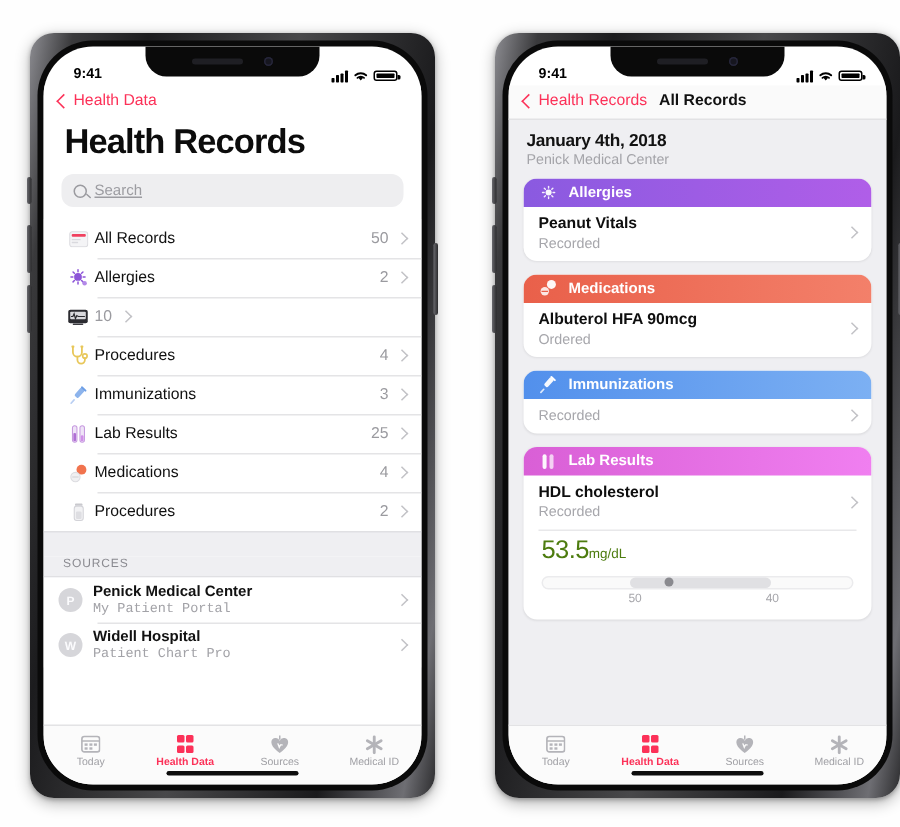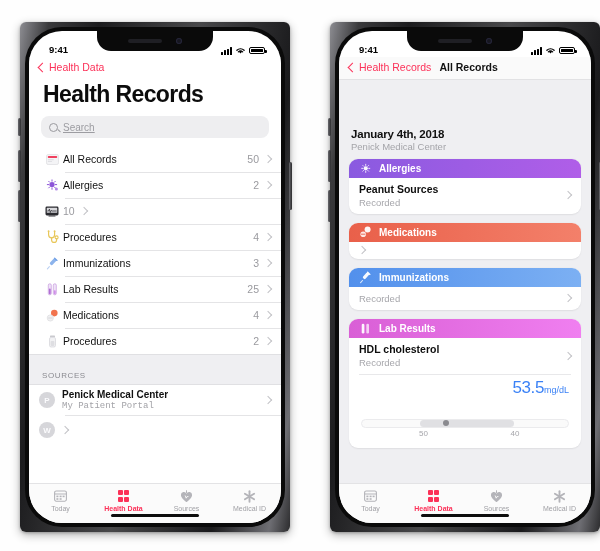--- a/index.html
+++ b/index.html
@@ -15,21 +15,21 @@
     width: 600px; height: 551px;
     background: #fefefe;
   }
 
   
   .phone {
     position: absolute;
     top: 22px;
     width: 270px;
     height: 510px;
-    border-radius: 6px;
+    border-radius: 16px;
     background: linear-gradient(100deg,#8d8d92 0%,#3a3a3c 8%,#1c1c1e 22%,#48484a 50%,#1a1a1c 78%,#6e6e73 94%,#2c2c2e 100%);
     padding: 5px;
     box-sizing: border-box;
     box-shadow: 0 3px 10px rgba(0,0,0,.30), 0 1px 3px rgba(0,0,0,.25);
   }
   .phone.left  { left: 20px; }
   .phone.right { left: 330px; }
 
   .bezel {
     position: absolute;
@@ -252,21 +252,21 @@
     display:flex;align-items:center;justify-content:center;
     flex:none; margin-right: 7px;
   }
   .src-text { flex:1 1 auto; line-height:1.12; }
   .src-title { font-size:10px; font-weight:bold; color:#111; }
   .src-sub { font-size:9px; color:#a2a2a7;font-family:Liberation Mono, monospace; }
 
   
   .detail { background:#efeff2; height:100%; padding: 0 0 2px 0; box-sizing:border-box; }
   .detail-head { padding: 8px 12px 7px 12px; }
-  .detail-date { font-size: 11.5px; font-weight: bold; color:#121212; letter-spacing:-.2px;margin-top:40px; }
+  .detail-date { font-size: 11.5px; font-weight: bold; color:#121212; letter-spacing:-.2px; }
   .detail-org  { font-size: 9.5px; color:#a4a4a9; margin-top:1px; }
 
   .card {
     margin: 0 10px 9px 10px;
     border-radius: 9px;
     overflow: hidden;
     background:#fff;
     box-shadow: 0 .5px 1.5px rgba(0,0,0,.07);
   }
   .card-head {
@@ -285,25 +285,25 @@
     cursor:pointer;
   }
   .cb-text { flex:1 1 auto; line-height:1.2; }
   .cb-title { font-size:10.5px; font-weight:bold; color:#0e0e0e; }
   .cb-sub { font-size:9.5px; color:#a6a6ab; margin-top:1px; }
 
   
   .gauge-sep { height:.5px; background:#e8e8ea; margin:0 10px; }
   .gauge { padding: 3px 12px 9px 12px; }
   .gauge-val {
-    text-align:right;
-    color:#3b82f6;
+    text-align:left;
+    color:#4d7c0f;
     font-size:17px;
     letter-spacing:-.4px;
-    margin-bottom:21px;
+    margin-bottom:7px;
   }
   .gauge-val .unit { font-size:9px; letter-spacing:0; }
   .gauge-track {
     position:relative;
     height:9px;
     border-radius:5px;
     background:#fafafa;
     border:.5px solid #ebebed;
     box-sizing:border-box;
   }
@@ -553,20 +553,24 @@
             <div class="src-row">
               <span class="avatar">P</span>
               <span class="src-text">
                 <span class="src-title" style="display:block">Penick Medical Center</span>
                 <span class="src-sub" style="display:block">My Patient Portal</span>
               </span>
               <span class="chev"></span>
             </div>
             <div class="src-row">
               <span class="avatar">W</span>
+              <span class="src-text">
+                <span class="src-title" style="display:block">Widell Hospital</span>
+                <span class="src-sub" style="display:block">Patient Chart Pro</span>
+              </span>
               <span class="chev"></span>
             </div>
           </div>
         </div>
 
         <div class="tabbar">
           <div class="tab">
             <span class="ticon">
               <svg width="13" height="12" viewBox="0 0 13 12">
                 <rect x="0.6" y="1" width="11.8" height="10.2" rx="1.6" fill="none" stroke="#b4b4b9" stroke-width="1.1"></rect>
@@ -683,39 +687,43 @@
                       <line x1="8.5" y1="8.1" x2="9.3" y2="8.9"></line>
                       <line x1="9.3" y1="2.7" x2="8.5" y2="3.5"></line>
                       <line x1="3.9" y1="8.1" x2="3.1" y2="8.9"></line>
                     </g>
                   </svg>
                 </span>
                 <span>Allergies</span>
               </div>
               <div class="card-body">
                 <span class="cb-text">
-                  <span class="cb-title" style="display:block">Peanut Sources</span>
+                  <span class="cb-title" style="display:block">Peanut Vitals</span>
                   <span class="cb-sub" style="display:block">Recorded</span>
                 </span>
                 <span class="chev"></span>
               </div>
             </div>
 
             <div class="card">
               <div class="card-head" style="background:linear-gradient(90deg,#e9604a,#f3806a);">
                 <span class="hic">
                   <svg width="13" height="12" viewBox="0 0 13 12">
                     <circle cx="8.6" cy="3.6" r="3" fill="#fff" opacity=".95"></circle>
                     <circle cx="4.2" cy="8.2" r="2.8" fill="#fff" opacity=".85"></circle>
                     <line x1="2" y1="8.2" x2="6.4" y2="8.2" stroke="#e9604a" stroke-width=".9"></line>
                   </svg>
                 </span>
                 <span>Medications</span>
               </div>
               <div class="card-body">
+                <span class="cb-text">
+                  <span class="cb-title" style="display:block">Albuterol HFA 90mcg</span>
+                  <span class="cb-sub" style="display:block">Ordered</span>
+                </span>
                 <span class="chev"></span>
               </div>
             </div>
 
             <div class="card">
               <div class="card-head" style="background:linear-gradient(90deg,#5290ec,#7cb0f3);">
                 <span class="hic">
                   <svg width="13" height="13" viewBox="0 0 13 13">
                     <rect x="5.4" y="1.2" width="3.2" height="7.2" rx="1.1" fill="#fff" opacity=".95" transform="rotate(42 7 4.8)"></rect>
                     <line x1="3.5" y1="9.5" x2="1.6" y2="11.6" stroke="#fff" stroke-width="1.1" stroke-linecap="round" opacity=".8"></line>

